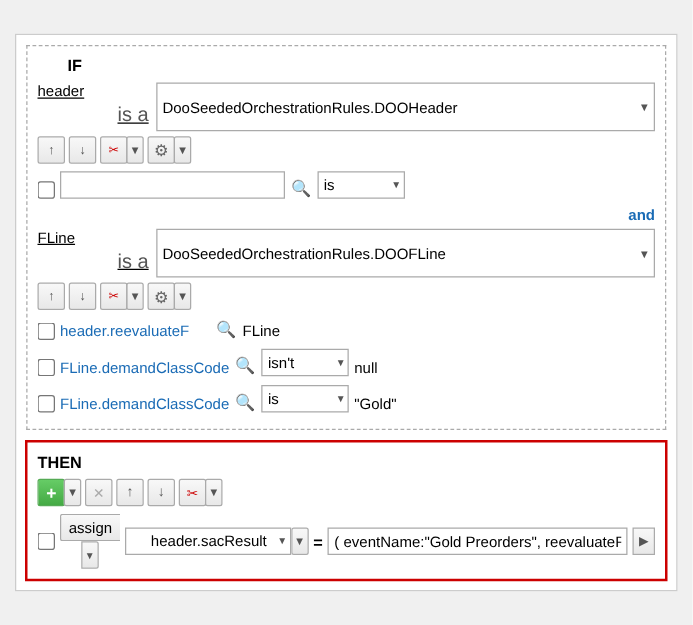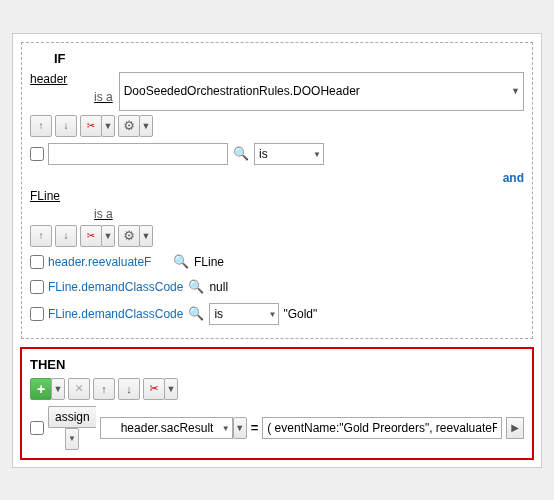--- a/index.html
+++ b/index.html
@@ -41,21 +41,21 @@
       gap: 4px;
       margin-bottom: 4px;
       text-decoration: underline;
     }
     .type-name {
       min-width: 60px;
       font-size: 12px;
       color: #000;
     }
     .is-a-label {
-      font-size: 12px;
+      font-size: 16px;
       color: #555;
       margin-right: 2px;
       margin-top: 18px;
     }
     .select-wrapper {
       position: relative;
       flex: 1;
     }
     .select-wrapper::after {
       content: '▼';
@@ -114,21 +114,21 @@
       justify-content: center;
       font-size: 9px;
       color: #555;
       border-radius: 2px;
       margin-left: -4px;
     }
 
     
     .condition-row {
       display: flex;
-      align-items: center;
+      align-items: flex-end;
       gap: 4px;
       margin: 3px 0;
       padding: 2px 0;
     }
     .row-checkbox {
       width: 14px;
       height: 14px;
       cursor: pointer;
     }
     .cond-field {
@@ -364,20 +364,25 @@
           <option>is</option>
         </select>
       </div>
     </div>
 
     <div class="and-label">and</div>
 
     <div class="type-row">
       <span class="type-name">FLine</span>
       <span class="is-a-label">is a</span>
+      <div class="select-wrapper">
+        <select>
+          <option>DooSeededOrchestrationRules.DOOFLine</option>
+        </select>
+      </div>
     </div>
 
     <div class="toolbar">
       <button class="toolbar-btn icon-up"></button>
       <button class="toolbar-btn icon-down"></button>
       <button class="toolbar-btn icon-scissors"></button>
       <button class="toolbar-dropdown">▼</button>
       <button class="toolbar-btn icon-gear"></button>
       <button class="toolbar-dropdown">▼</button>
     </div>
@@ -386,20 +391,25 @@
       <input type="checkbox" class="row-checkbox" style="">
       <span class="cond-field">header.reevaluateF</span>
       <div class="search-icon"></div>
       <span class="cond-value">FLine</span>
     </div>
 
     <div class="condition-row">
       <input type="checkbox" class="row-checkbox" style="">
       <span class="cond-field">FLine.demandClassCode</span>
       <div class="search-icon"></div>
+      <div class="operator-select-wrap">
+        <select>
+          <option>isn't</option>
+        </select>
+      </div>
       <span class="cond-value">null</span>
     </div>
 
     <div class="condition-row">
       <input type="checkbox" class="row-checkbox" style="">
       <span class="cond-field">FLine.demandClassCode</span>
       <div class="search-icon"></div>
       <div class="operator-select-wrap">
         <select>
           <option>is</option>

